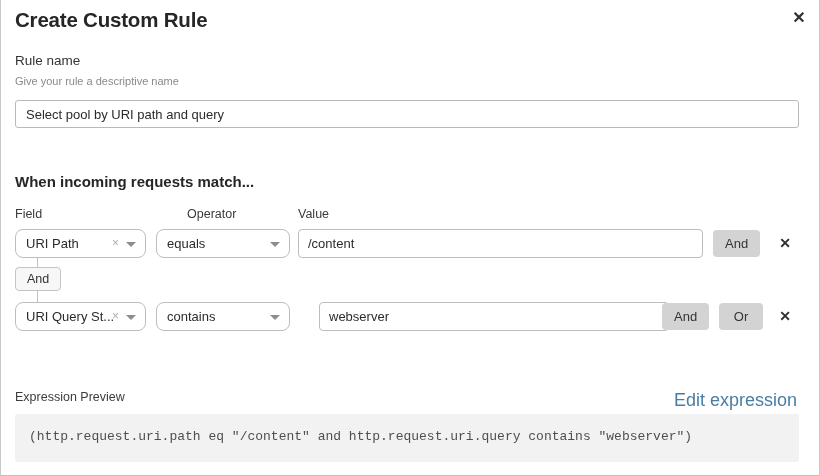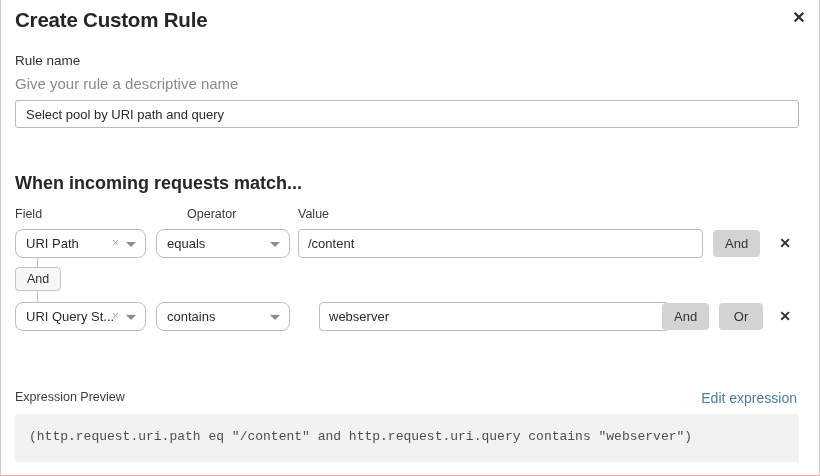--- a/index.html
+++ b/index.html
@@ -53,21 +53,21 @@
   
   .label-strong {
     position: absolute;
     left: 14px;
     font-size: 13.5px;
     color: #333333;
   }
   .label-muted {
     position: absolute;
     left: 14px;
-    font-size: 15px;
+    font-size: 11px;
     color: #8a8a8a;
   }
   .rule-name-input {
     position: absolute;
     left: 14px;
     top: 100px;
     width: 784px;
     height: 28px;
     box-sizing: border-box;
     border: 1px solid #b9b9b9;
@@ -78,21 +78,21 @@
     color: #2b2b2b;
     padding: 4px 10px;
     outline: none;
   }
 
   
   .section-title {
     position: absolute;
     left: 14px;
     top: 173px;
-    font-size: 18px;
+    font-size: 15px;
     font-weight: bold;
     color: #262626;
   }
   .col-head {
     position: absolute;
     top: 207px;
     font-size: 12.5px;
     color: #3a3a3a;
   }
   .col-head.field { left: 14px; }
@@ -221,21 +221,21 @@
     left: 14px;
     top: 390px;
     font-size: 12.5px;
     color: #3c3c3c;
     text-align: right;
   }
   .edit-expression {
     position: absolute;
     right: 22px;
     top: 390px;
-    font-size: 14px;
+    font-size: 18px;
     color: #4a7da3;
     text-decoration: none;
     cursor: pointer;
   }
   .exp-box {
     position: absolute;
     left: 14px;
     top: 414px;
     width: 784px;
     height: 48px;

